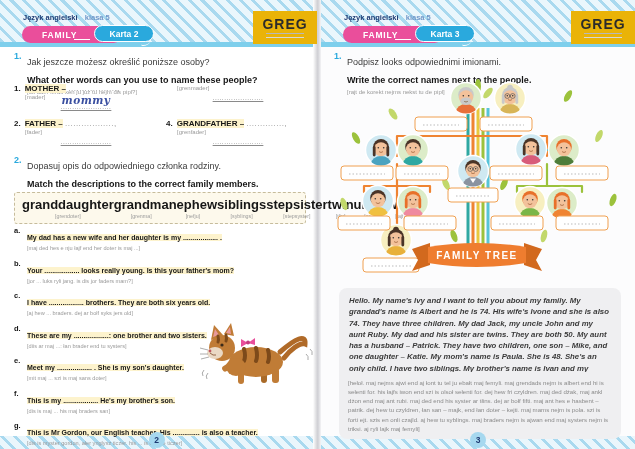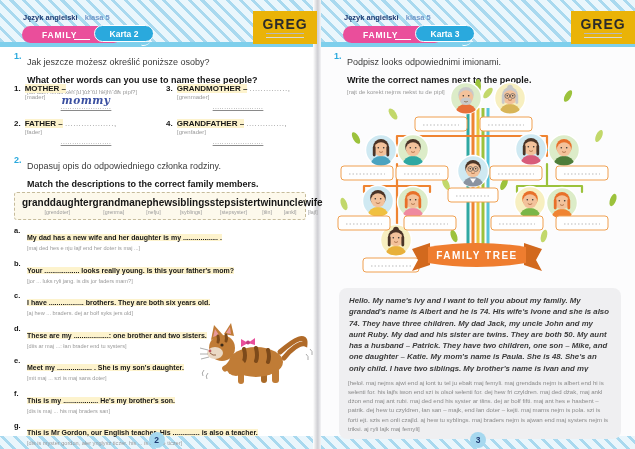--- a/index.html
+++ b/index.html
@@ -36,21 +36,21 @@
   .t-grid{position:absolute;left:14px;top:84px;width:292px;display:grid;grid-template-columns:1fr 1fr;column-gap:12px;row-gap:9px;z-index:2;}
   .t-line{font-size:8px;font-weight:bold;color:#161616;}
   .t-num{margin-right:4px;}
   .t-dots{color:#8a8a8a;font-weight:normal;letter-spacing:.5px;}
   .t-phon{font-size:6px;color:#9a9a9a;margin:1px 0 3px 11px;}
   .t-ansline{position:relative;margin-left:26px;width:92px;text-align:center;font-size:6.5px;color:#8a8a8a;letter-spacing:.5px;text-decoration:underline;}
   .t-hand{position:absolute;left:0;right:0;top:-9px;font-family:"DejaVu Serif",serif;font-style:italic;font-weight:bold;font-size:10.5px;color:#3a4fa0;}
   
   .wordbank{position:absolute;left:14px;top:192px;width:292px;box-sizing:border-box;border:1px dashed #c6bc9c;background:#fdf9ec;border-radius:3px;padding:4px 7px;display:flex;justify-content:space-between;z-index:2;}
   .wb-item{text-align:center;}
-  .wb-word{font-size:10px;font-weight:bold;color:#161616;}
+  .wb-word{font-size:13px;font-weight:bold;color:#161616;}
   .wb-phon{font-size:5.3px;color:#9a9a9a;margin-top:1px;}
   
   .s-list{position:absolute;left:14px;top:226px;width:296px;z-index:2;}
   .s-item{display:flex;margin-bottom:7.5px;}
   .s-letter{font-size:7.5px;font-weight:bold;width:13px;flex:0 0 13px;color:#161616;}
   .s-text{font-size:7px;font-weight:bold;color:#161616;line-height:1.25;}
   .s-phon{font-size:5.6px;color:#9a9a9a;margin-top:1px;}
   .cat{position:absolute;left:198px;top:318px;z-index:3;}
   
   .tree{position:absolute;left:15px;top:78px;z-index:2;}
@@ -96,21 +96,20 @@
       </span>
     </div>
 
     <div class="t-grid">
       <div>
         <div class="t-line"><span class="t-num">1.</span><span class="hl">MOTHER –</span> <span class="t-dots">..................,</span></div>
         <div class="t-phon">[mader]</div>
         <div class="t-ansline"><span>......................</span><span class="t-hand">mommy</span></div>
       </div>
       <div>
-        <div class="t-line"><span class="t-num">3.</span><span class="hl">GRANDMOTHER –</span> <span class="t-dots">..............,</span></div>
         <div class="t-phon">[grenmader]</div>
         <div class="t-ansline"><span>......................</span></div>
       </div>
       <div>
         <div class="t-line"><span class="t-num">2.</span><span class="hl">FATHER –</span> <span class="t-dots">..................,</span></div>
         <div class="t-phon">[fader]</div>
         <div class="t-ansline"><span>......................</span></div>
       </div>
       <div>
         <div class="t-line"><span class="t-num">4.</span><span class="hl">GRANDFATHER –</span> <span class="t-dots">..............,</span></div>

